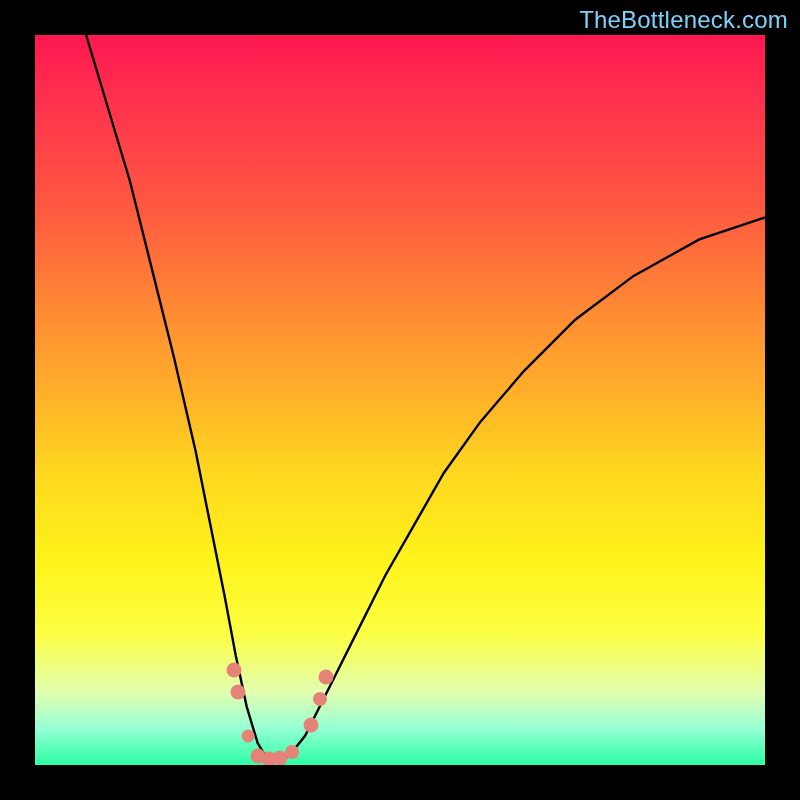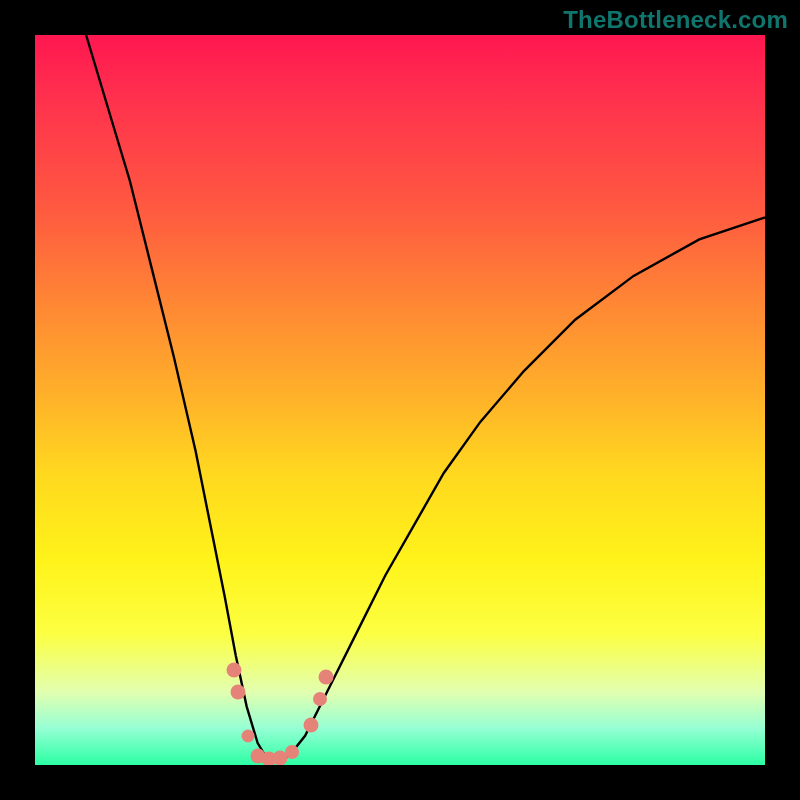--- a/index.html
+++ b/index.html
@@ -9,22 +9,22 @@
     height: 800px;
     background: #000;
     position: relative;
   }
   .watermark {
     position: absolute;
     top: 6px;
     right: 12px;
     font-family: Arial, Helvetica, sans-serif;
     font-size: 24px;
-    font-weight: 700;
-    color: #0f766e;
+    font-weight: 400;
+    color: #7dd3fc;
     letter-spacing: 0.2px;
   }
   .plot-area {
     position: absolute;
     left: 35px;
     top: 35px;
     width: 730px;
     height: 730px;
     overflow: hidden;
   }

